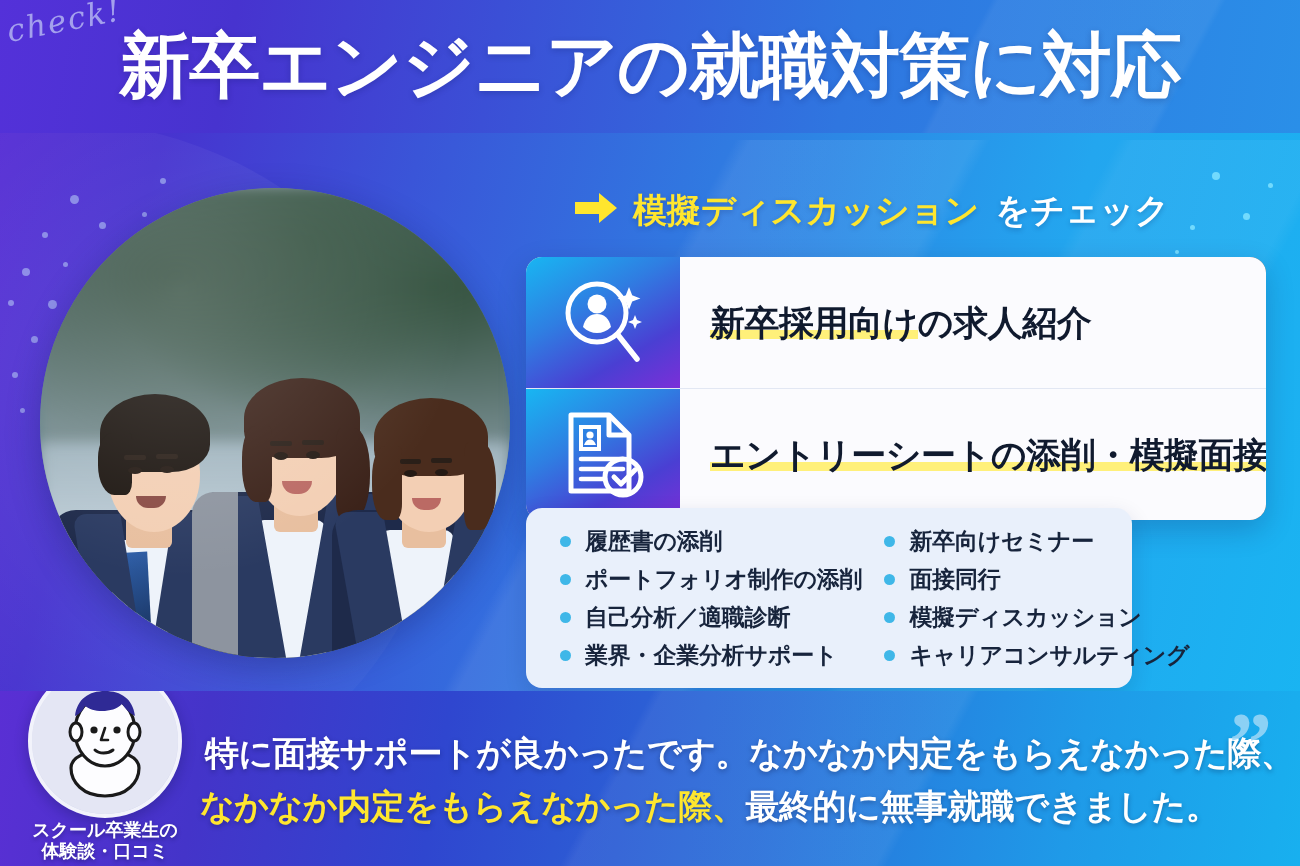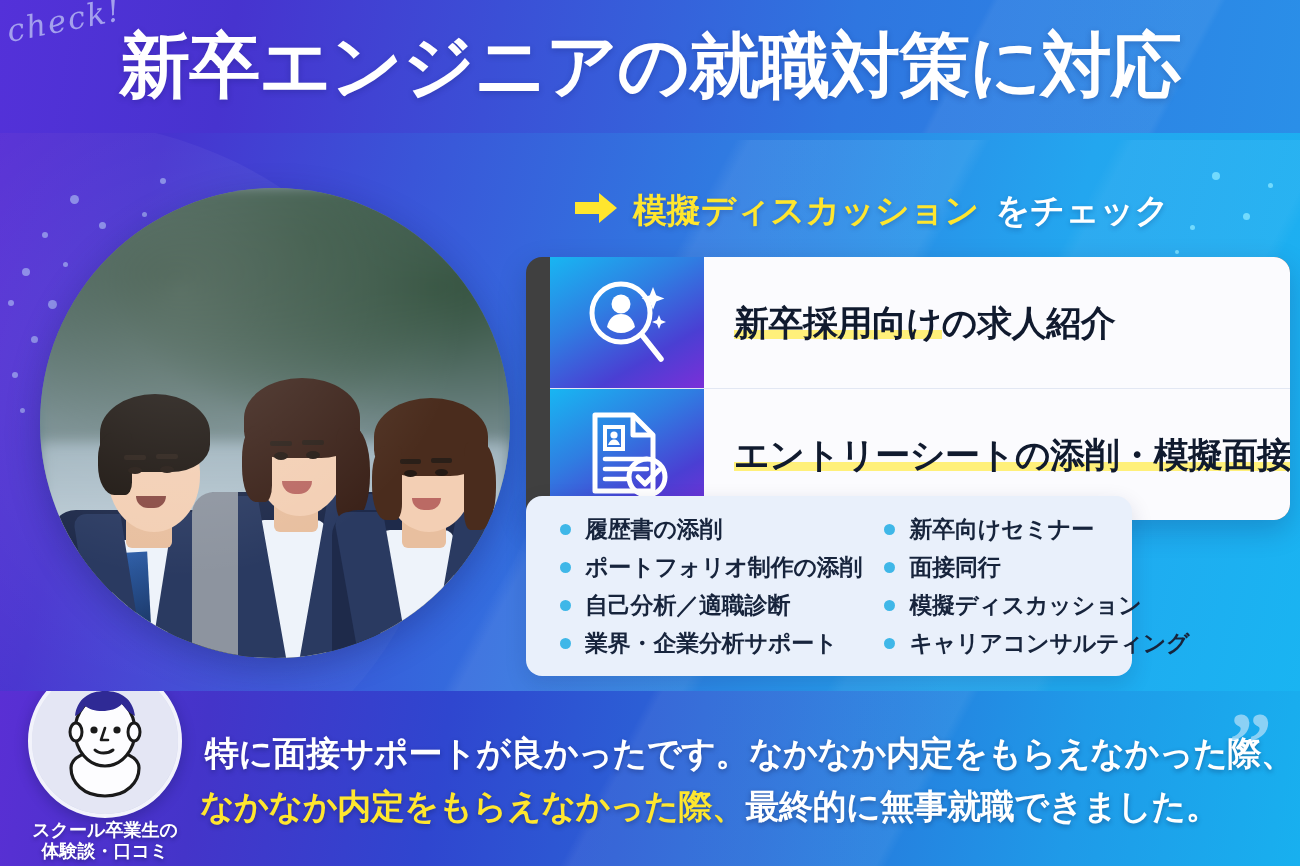--- a/index.html
+++ b/index.html
@@ -110,21 +110,20 @@
     background:radial-gradient(circle at 30% 22%, rgba(255,255,255,.20), rgba(255,255,255,0) 58%);
     pointer-events:none;
   }
 
   
   .cards{
     position:absolute;left:526px;top:257px;width:740px;
     border-radius:16px;overflow:hidden;
     background:#404040;
     box-shadow:0 10px 28px rgba(12,22,80,.22);
-    padding-left:24px;
   }
   .card{display:flex;align-items:stretch;height:131px;background:#fbfbfe;}
   .card + .card{border-top:1px solid #e2e7f3;}
   .card-ico{
     width:154px;flex:0 0 154px;
     background:linear-gradient(150deg,#18b6f2 0%,#2f7ee2 38%,#4a3fd3 72%,#7b2fd8 100%);
     display:flex;align-items:center;justify-content:center;
   }
   .card-body{
     flex:1;display:flex;align-items:center;
@@ -135,21 +134,21 @@
     font-size:35px;font-weight:bold;color:#101a2e;
     letter-spacing:-.5px;white-space:nowrap;
     line-height:1.2;
   }
   .card-title .hl{
     background:linear-gradient(transparent 68%, #fff07a 68%, #fff07a 92%, transparent 92%);
   }
 
   
   .bullets{
-    position:absolute;left:526px;top:496px;width:606px;height:180px;
+    position:absolute;left:526px;top:508px;width:606px;height:180px;
     background:#e9f0fb;
     border-radius:16px;
     display:flex;
     padding:16px 0 16px 0;
     box-sizing:border-box;
     box-shadow:0 8px 22px rgba(12,22,80,.14);
   }
   .bcol{flex:1;display:flex;flex-direction:column;justify-content:center;gap:7px;}
   .bcol.left{padding-left:34px;}
   .bcol.right{padding-left:22px;}

